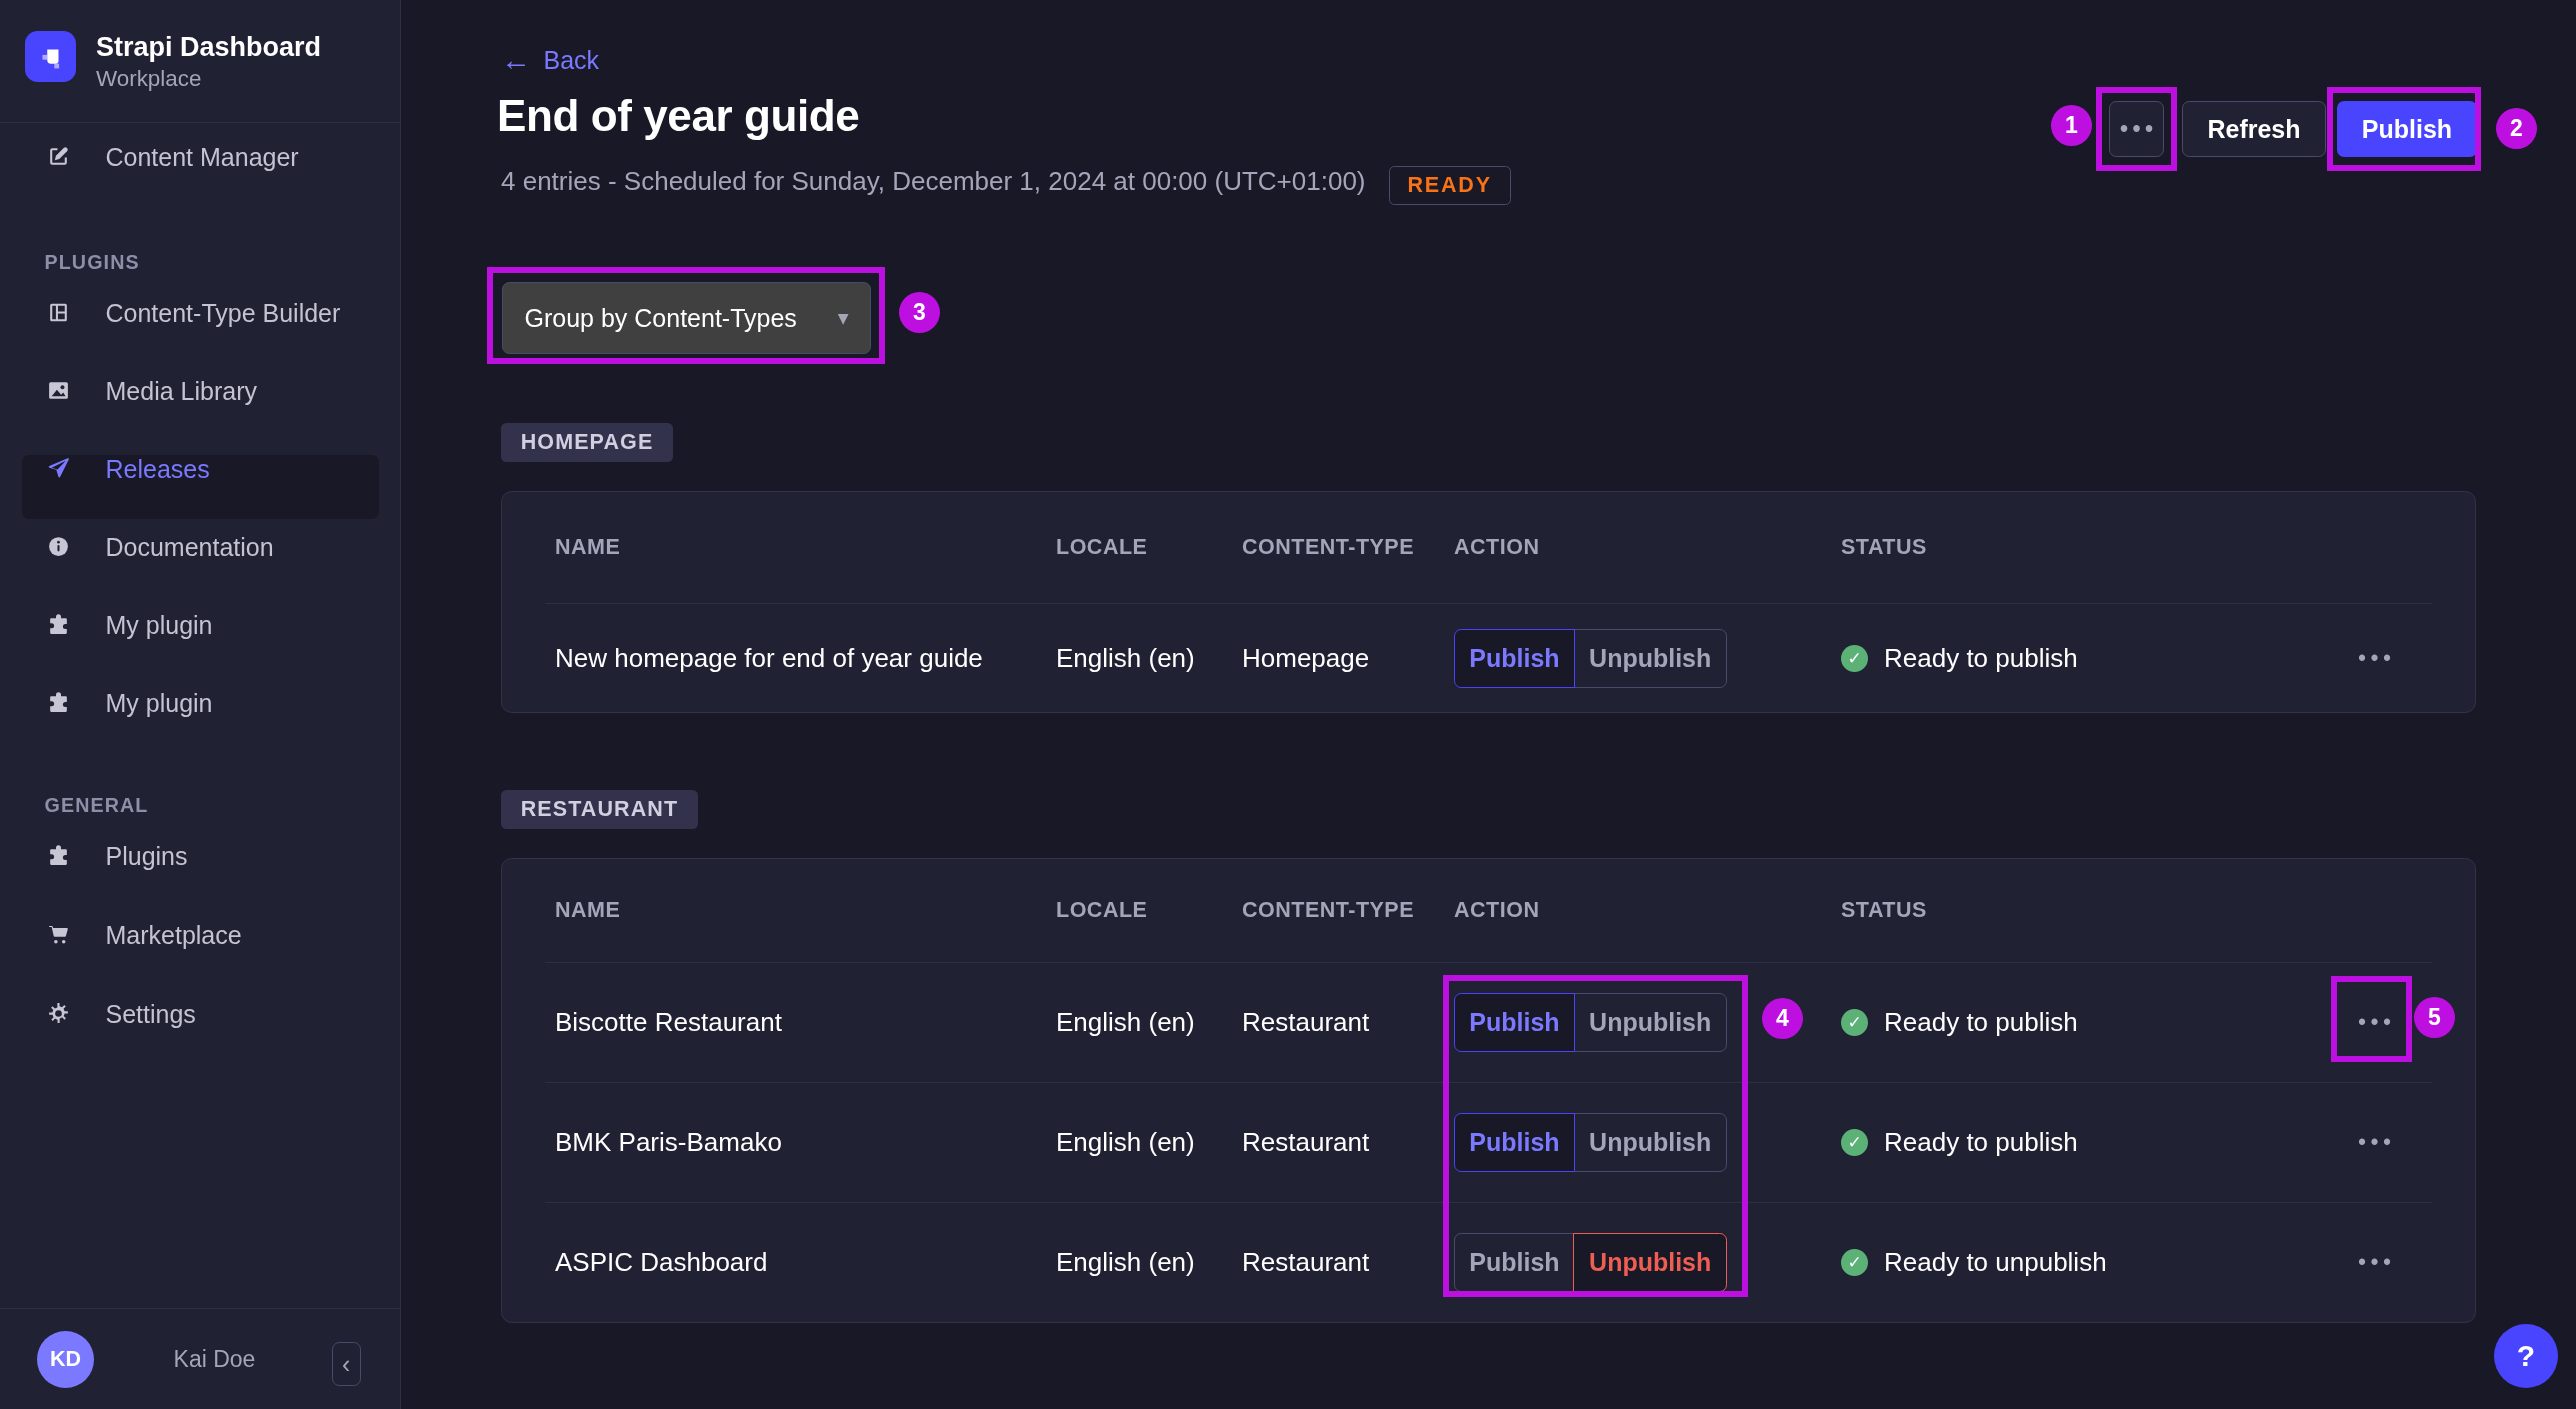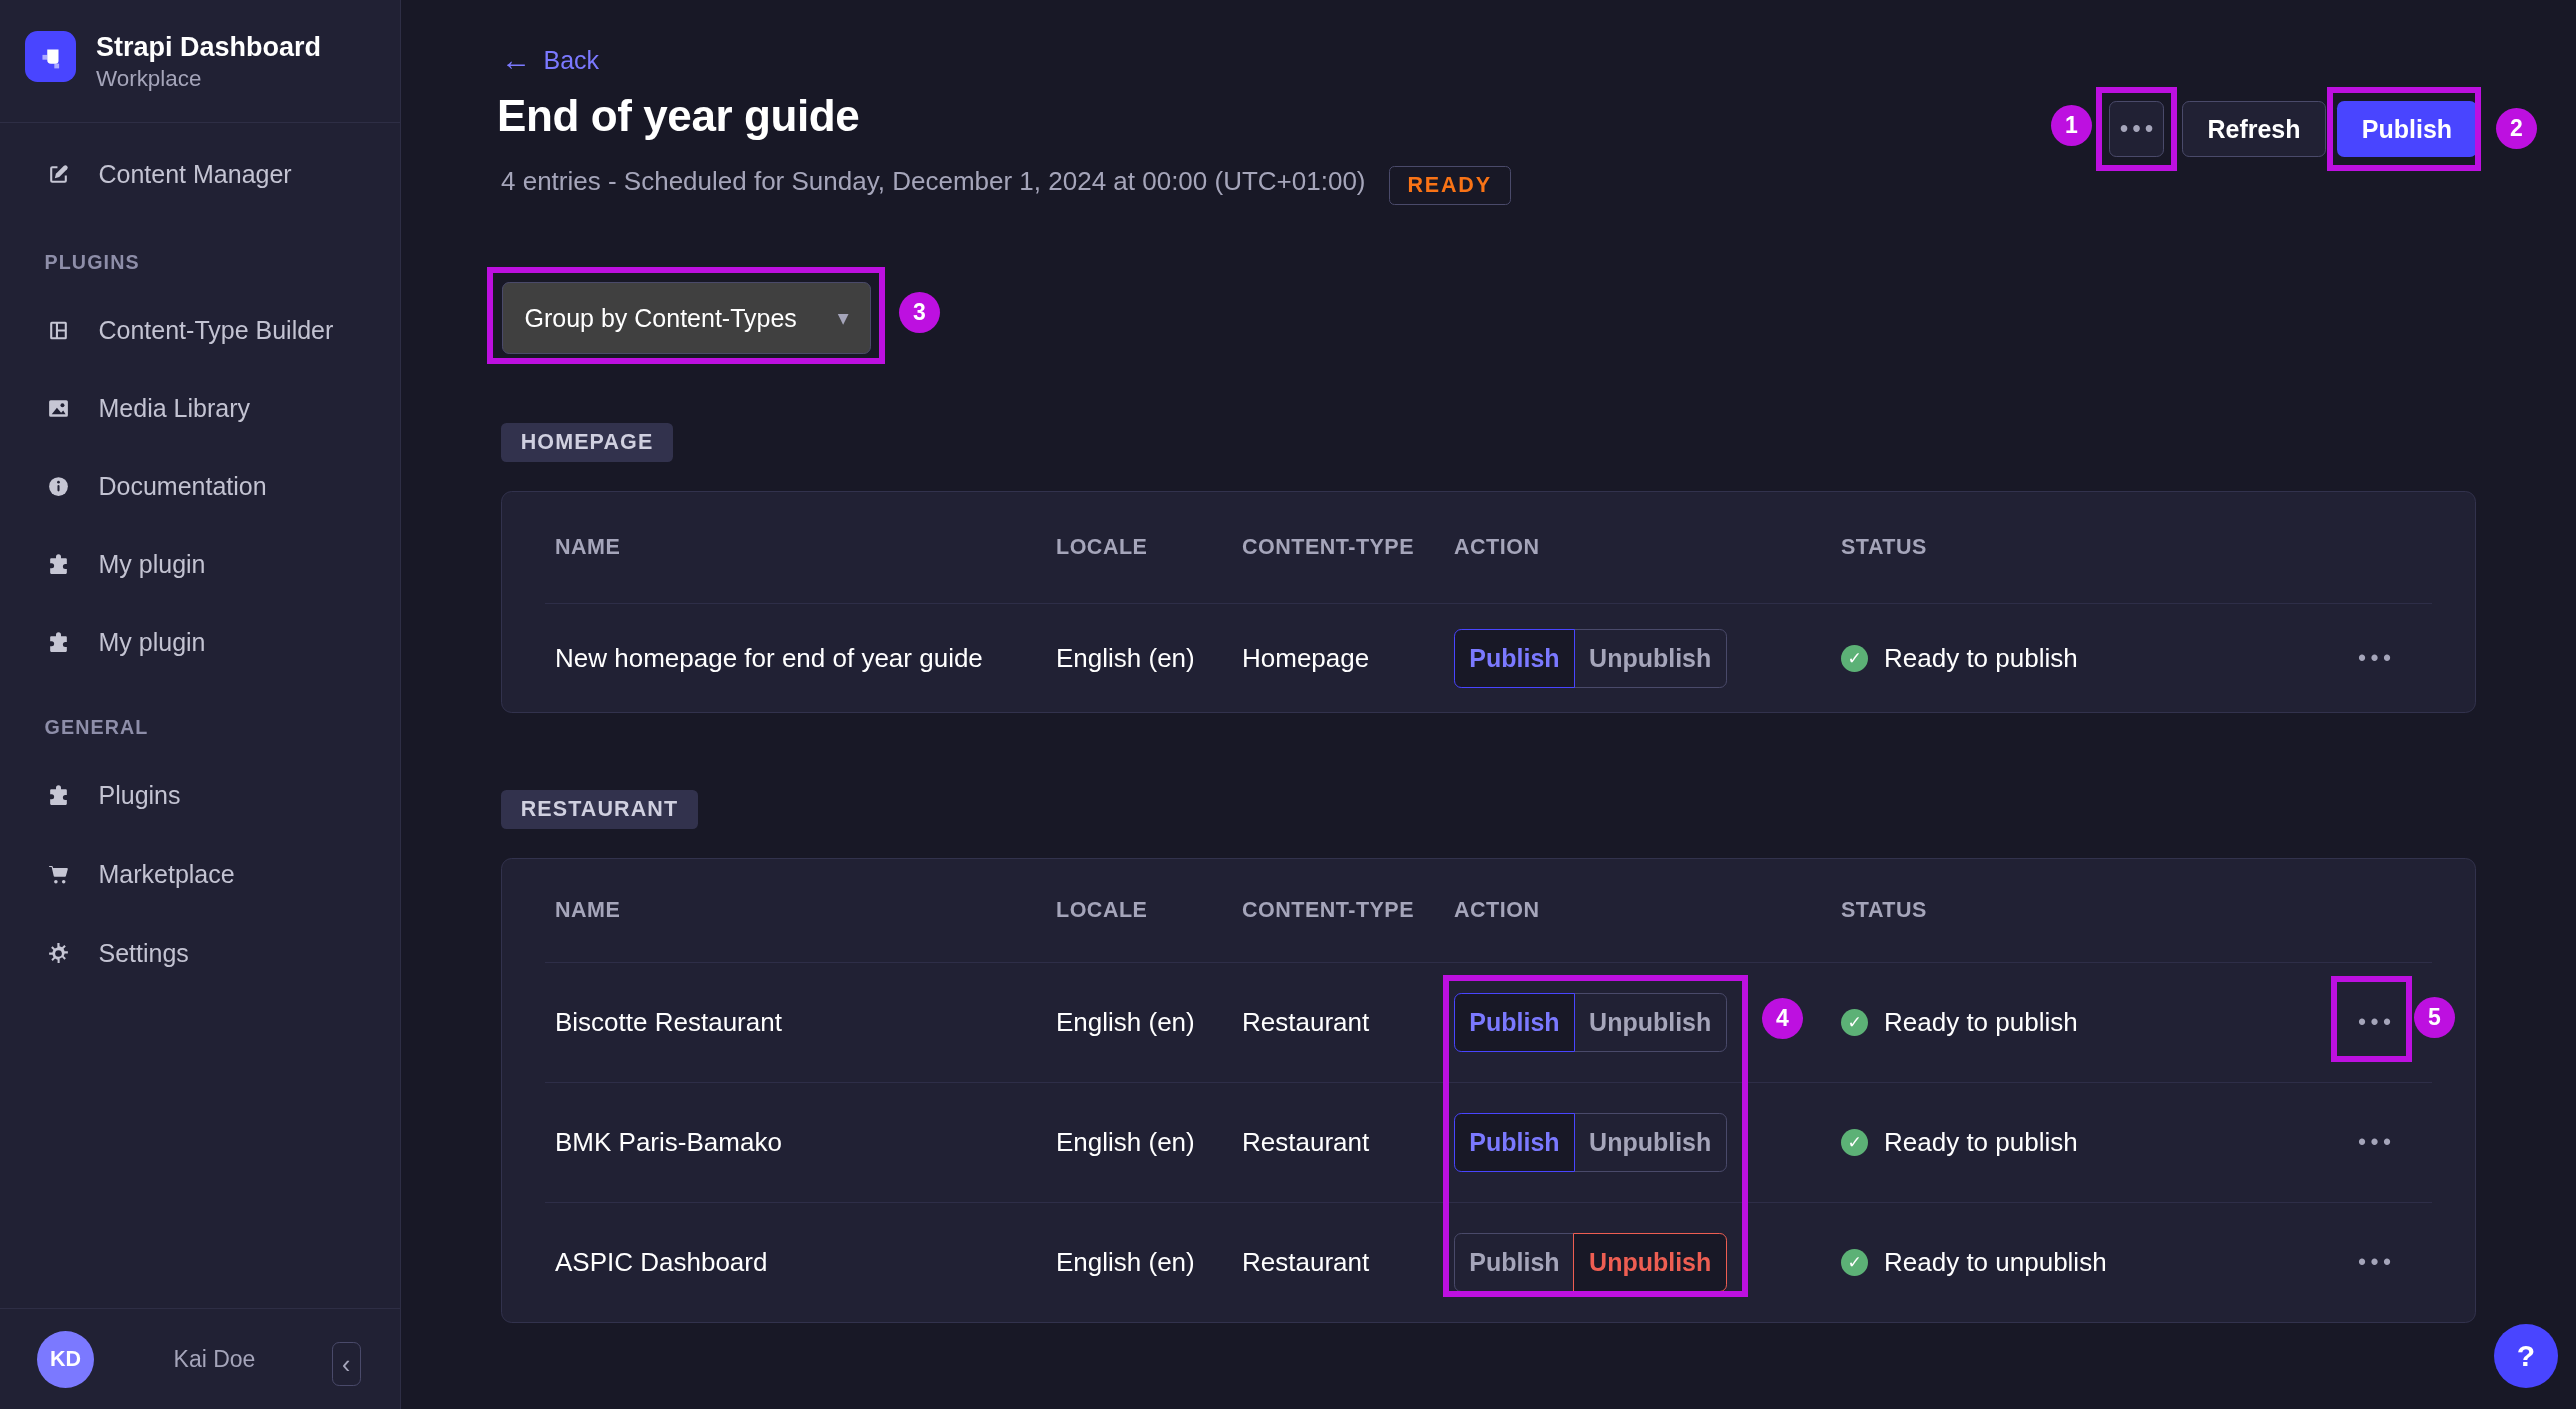--- a/index.html
+++ b/index.html
@@ -14,21 +14,21 @@
   
   .sidebar {
     position:absolute; left:0; top:0; width:401px; height:1410px;
     background:#212134; border-right:0.9px solid #2e2e45;
   }
   .sb-header { position:absolute; left:0; top:0; width:100%; height:123px; border-bottom:0.9px solid #2e2e45; }
   .logo { position:absolute; left:25px; top:31px; width:51px; height:51px; border-radius:12.5px; background:#4945ff; display:flex; align-items:center; justify-content:center; }
   .app-name { position:absolute; left:96px; top:32px; font-size:27px; font-weight:700; color:#fff; }
   .workspace { position:absolute; left:96px; top:66px; font-size:22.4px; color:#a5a5ba; }
   .nav { position:absolute; top:123px; left:0; right:0; }
-  .nav-item { height:64px; margin:0 21.5px; display:flex; align-items:center; gap:27px; padding-left:23px; border-radius:7.2px; font-size:25px; color:#c3c3d2; cursor:pointer; }
+  .nav-item { height:64px; margin:0 21.5px; display:flex; align-items:flex-start; gap:34px; padding-left:23px; border-radius:7.2px; font-size:25px; color:#c3c3d2; cursor:pointer; }
   .nav-item .ic { width:27px; height:27px; display:flex; align-items:center; justify-content:center; }
   .nav-item svg { width:25px; height:25px; fill:#c6c6d4; }
   .nav-item.active { background:#181826; color:#7b79ff; }
   .nav-item.active svg { fill:#7b79ff; }
   .nav-label { height:25px; margin:0 21.5px; padding-left:23px; display:flex; align-items:center; font-size:19.7px; font-weight:700; letter-spacing:1.1px; color:#8e8ea9; }
   .mt22{margin-top:19.7px}.mt48{margin-top:43px}.mt27{margin-top:24px}.mt16{margin-top:14.3px}.mt15{margin-top:13.4px}.mt45{margin-top:40px}.mt17{margin-top:15px}
   .sb-footer { position:absolute; left:0; bottom:0; width:100%; height:102px; border-top:0.9px solid #2e2e45; display:flex; align-items:center;padding-left:20px; }
   .avatar { position:absolute; left:37px; top:22.4px; width:57px; height:57px; border-radius:50%; background:#7b79ff; display:flex; align-items:center; justify-content:center; font-size:21.5px; font-weight:700; color:#fff; }
   .user-name { position:absolute; left:143px; top:22.4px; height:57px; width:143px; display:flex; align-items:center; justify-content:center; font-size:23px; color:#a5a5ba; }
   .collapse-btn { position:absolute; right:39px; top:33px; width:29.5px; height:44px; border-radius:7.2px; border:0.9px solid #4a4a6a; background:transparent; display:flex; align-items:center; justify-content:center; font-size:25px; color:#a5a5ba; cursor:pointer; }
@@ -129,20 +129,28 @@
       <span class="ic">
         <svg viewBox="0 0 24 24">
             <path d="M4.5 4h15A1.5 1.5 0 0 1 21 5.5v13a1.5 1.5 0 0 1-1.5 1.5h-15A1.5 1.5 0 0 1 3 18.5v-13A1.5 1.5 0 0 1 4.5 4z"></path>
             <circle cx="15.8" cy="8.8" r="1.9" fill="#212134"></circle>
             <path d="M5.5 17.5l5-6.2 4 4.7 2-2.1 2.3 3.6z" fill="#212134"></path>
           </svg>
       </span>
       <span>Media Library</span>
     </div>
 
+    <div class="nav-item active mt16">
+      <span class="ic">
+        <svg viewBox="0 0 24 24">
+            <path d="M21.7 2.3a.9.9 0 0 0-1-.2L3.2 9.6a.9.9 0 0 0 .1 1.7l6.6 2 2 6.6a.9.9 0 0 0 1.7.1l8.3-16.6a.9.9 0 0 0-.2-1.1zM11 13l-5.5-1.7L19 4.5 11 13z"></path>
+          </svg>
+      </span>
+      <span>Releases</span>
+    </div>
 
     <div class="nav-item mt15">
       <span class="ic">
         <svg viewBox="0 0 24 24">
             <circle cx="12" cy="12" r="9"></circle>
             <rect x="11" y="10.5" width="2" height="6.2" rx="1" fill="#212134"></rect>
             <circle cx="12" cy="7.8" r="1.3" fill="#212134"></circle>
           </svg>
       </span>
       <span>Documentation</span>

